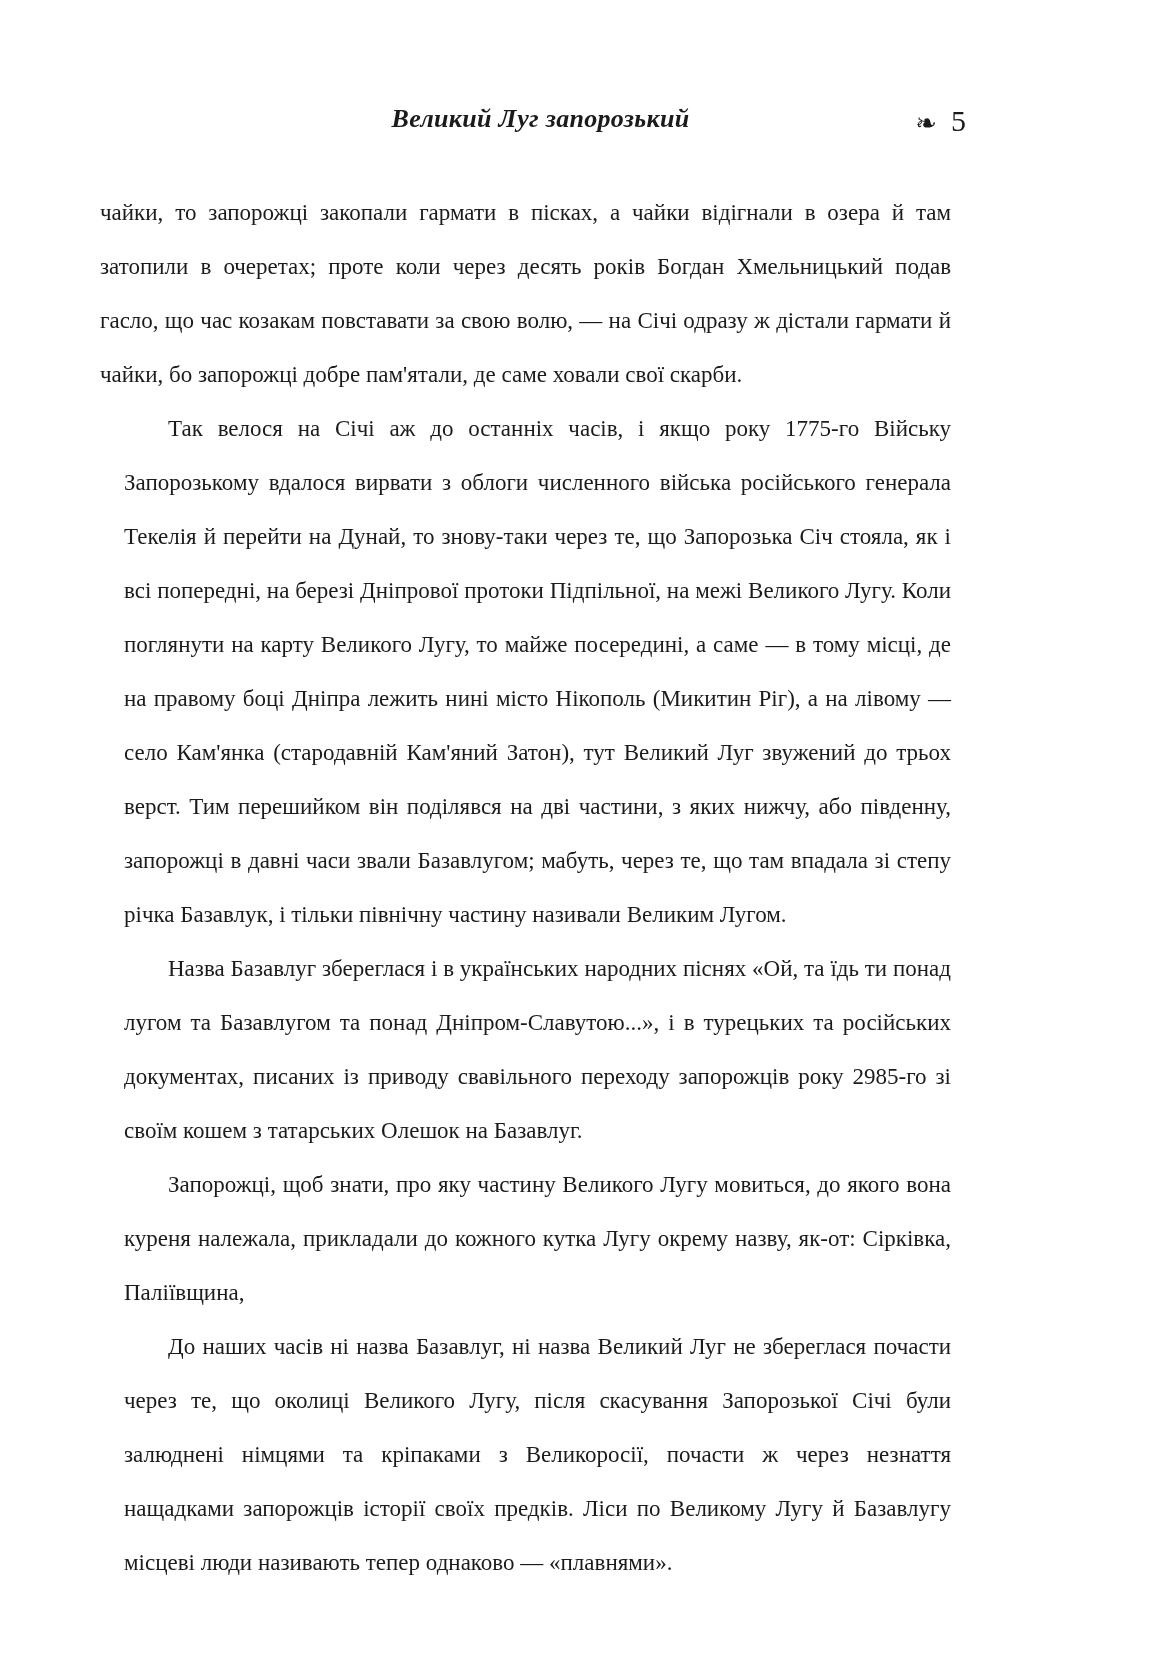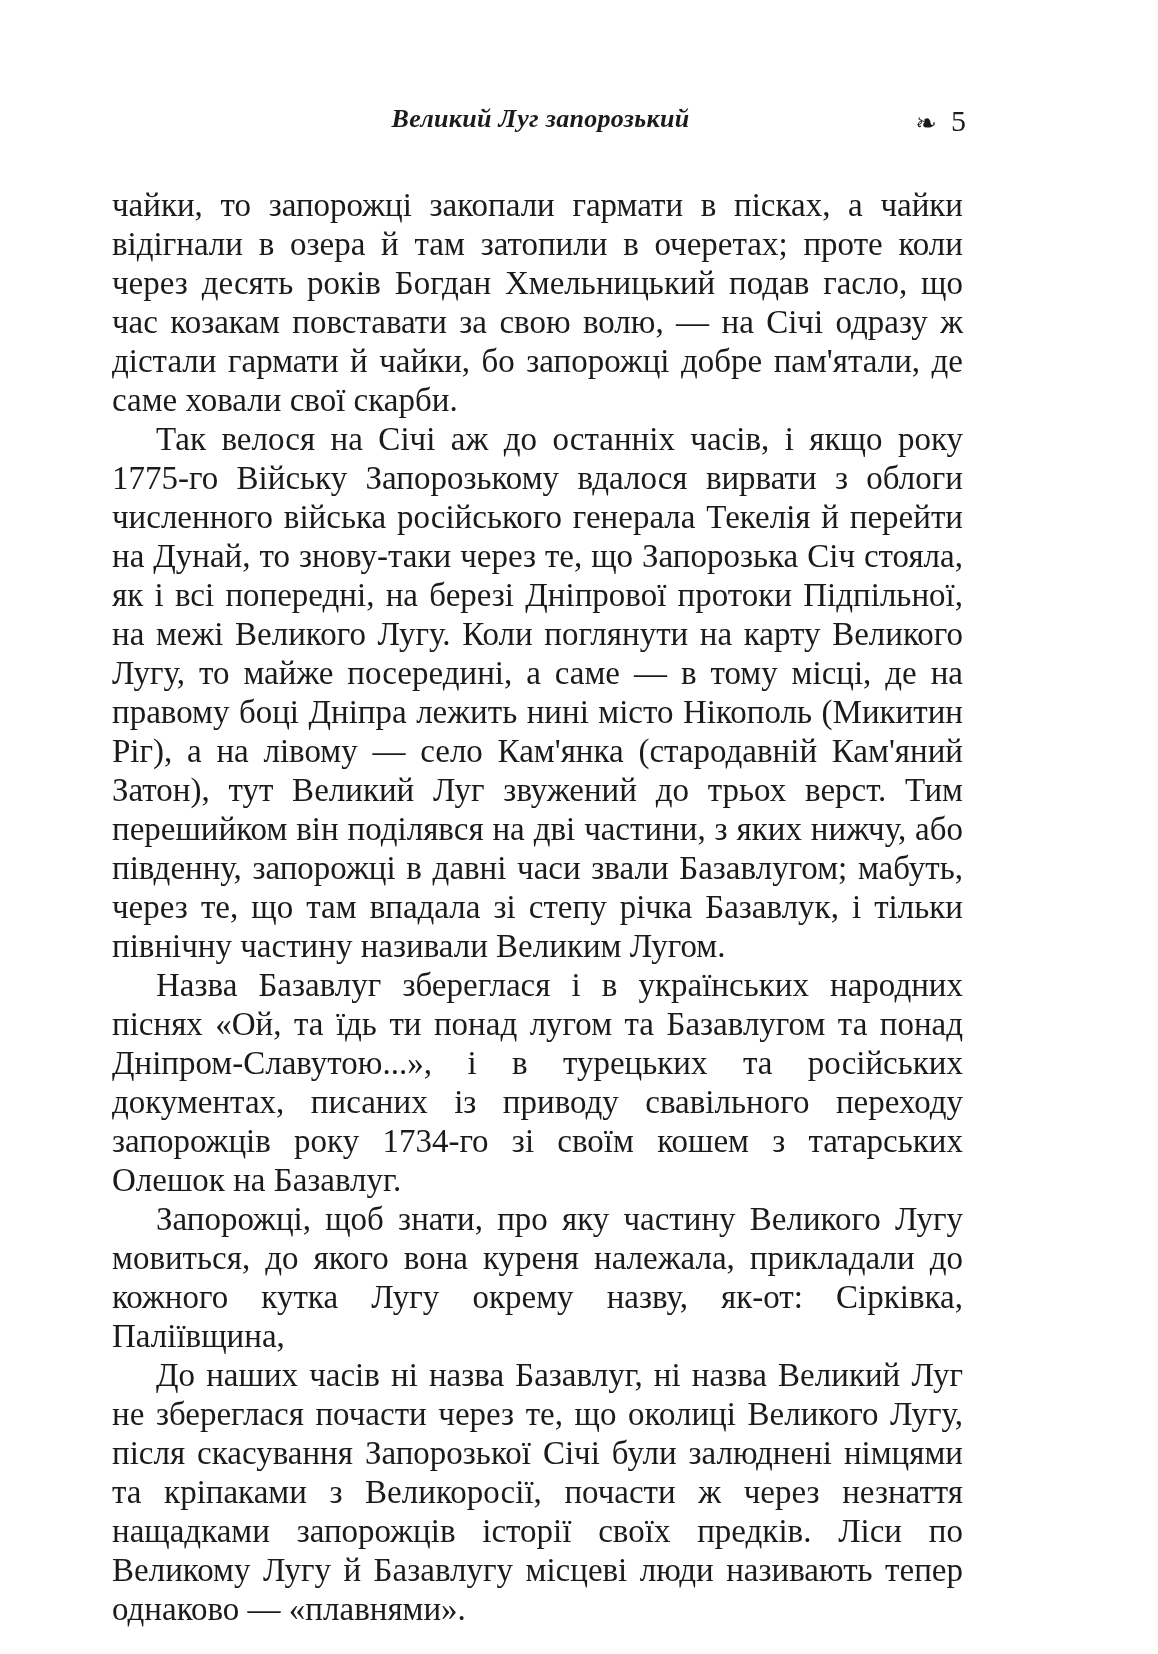--- a/index.html
+++ b/index.html
@@ -43,48 +43,49 @@
     line-height: 34px;
     transform: translateY(1px);
   }
   .page-number {
     font-size: 30px;
     line-height: 34px;
   }
   .body-text {
     position: absolute;
     top: 186px;
-    left: 112px;
+    left: 100px;
     width: 851px;
-    font-size: 33px;
-    line-height: 39px;
+    font-size: 23px;
+    line-height: 54px;
     text-align: justify;
   }
   .body-text p {
     margin: 0;
     padding: 0;
   }
   .body-text p.indent {
     text-indent: 44px;
+    margin-left: 24px;
   }
 </style>
 </head>
 <body>
 
 <div class="page">
 
   <div class="running-header">
     <div class="running-title">Великий Луг запорозький</div>
     <div class="folio-group">
       <span class="fleuron">❧</span>
       <span class="page-number">5</span>
     </div>
   </div>
 
   <div class="body-text">
     <p>чайки, то запорожці закопали гармати в пісках, а чайки відігнали в озера й там затопили в очеретах; проте коли через десять років Богдан Хмельницький подав гасло, що час козакам повставати за свою волю, — на Січі одразу ж дістали гармати й чайки, бо запорожці добре пам'ятали, де саме ховали свої скарби.</p>
     <p class="indent">Так велося на Січі аж до останніх часів, і якщо року 1775-го Війську Запорозькому вдалося вирвати з облоги численного війська російського генерала Текелія й перейти на Дунай, то знову-таки через те, що Запорозька Січ стояла, як і всі попередні, на березі Дніпрової протоки Підпільної, на межі Великого Лугу. Коли поглянути на карту Великого Лугу, то майже посередині, а саме — в тому місці, де на правому боці Дніпра лежить нині місто Нікополь (Микитин Ріг), а на лівому — село Кам'янка (стародавній Кам'яний Затон), тут Великий Луг звужений до трьох верст. Тим перешийком він поділявся на дві частини, з яких нижчу, або південну, запорожці в давні часи звали Базавлугом; мабуть, через те, що там впадала зі степу річка Базавлук, і тільки північну частину називали Великим Лугом.</p>
-    <p class="indent">Назва Базавлуг збереглася і в українських народних піснях «Ой, та їдь ти понад лугом та Базавлугом та понад Дніпром-Славутою...», і в турецьких та російських документах, писаних із приводу свавільного переходу запорожців року 1734-го зі своїм кошем з татарських Олешок на Базавлуг.</p>
+    <p class="indent">Назва Базавлуг збереглася і в українських народних піснях «Ой, та їдь ти понад лугом та Базавлугом та понад Дніпром-Славутою...», і в турецьких та російських документах, писаних із приводу свавільного переходу запорожців року 2985-го зі своїм кошем з татарських Олешок на Базавлуг.</p>
     <p class="indent">Запорожці, щоб знати, про яку частину Великого Лугу мовиться, до якого вона куреня належала, прикладали до кожного кутка Лугу окрему назву, як-от: Сірківка, Паліївщина,</p>
     <p class="indent">До наших часів ні назва Базавлуг, ні назва Великий Луг не збереглася почасти через те, що околиці Великого Лугу, після скасування Запорозької Січі були залюднені німцями та кріпаками з Великоросії, почасти ж через незнаття нащадками запорожців історії своїх предків. Ліси по Великому Лугу й Базавлугу місцеві люди називають тепер однаково — «плавнями».</p>
   </div>
 
 </div>
 
 </body></html>

